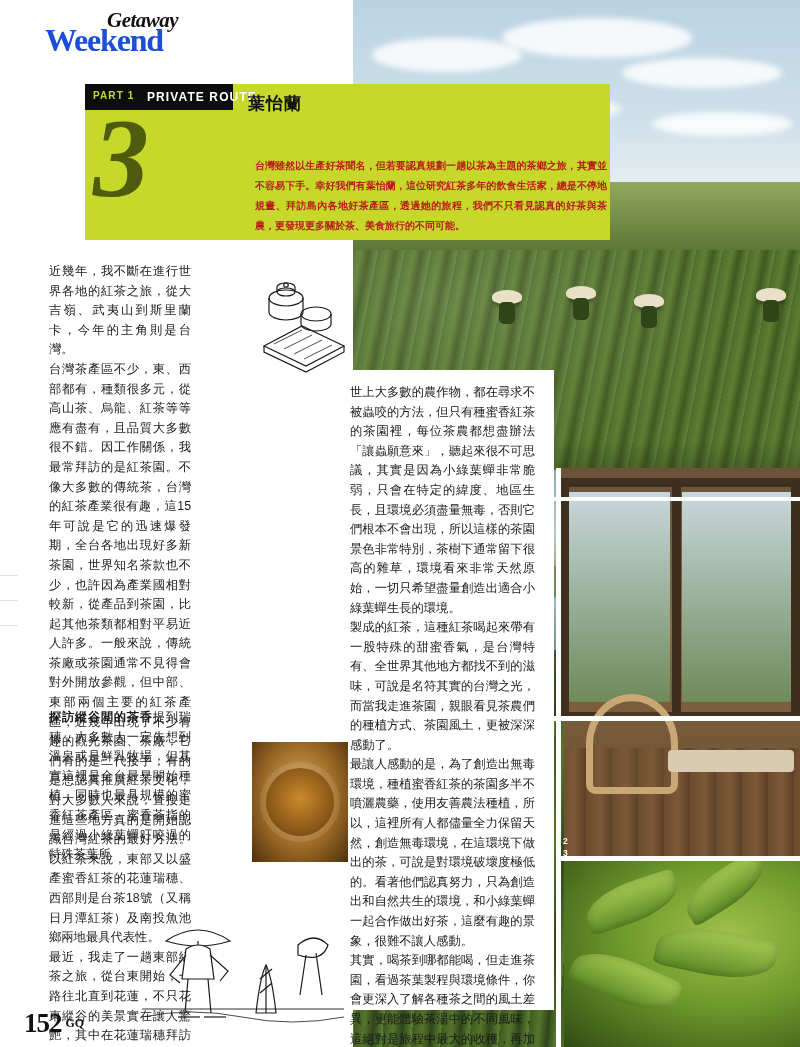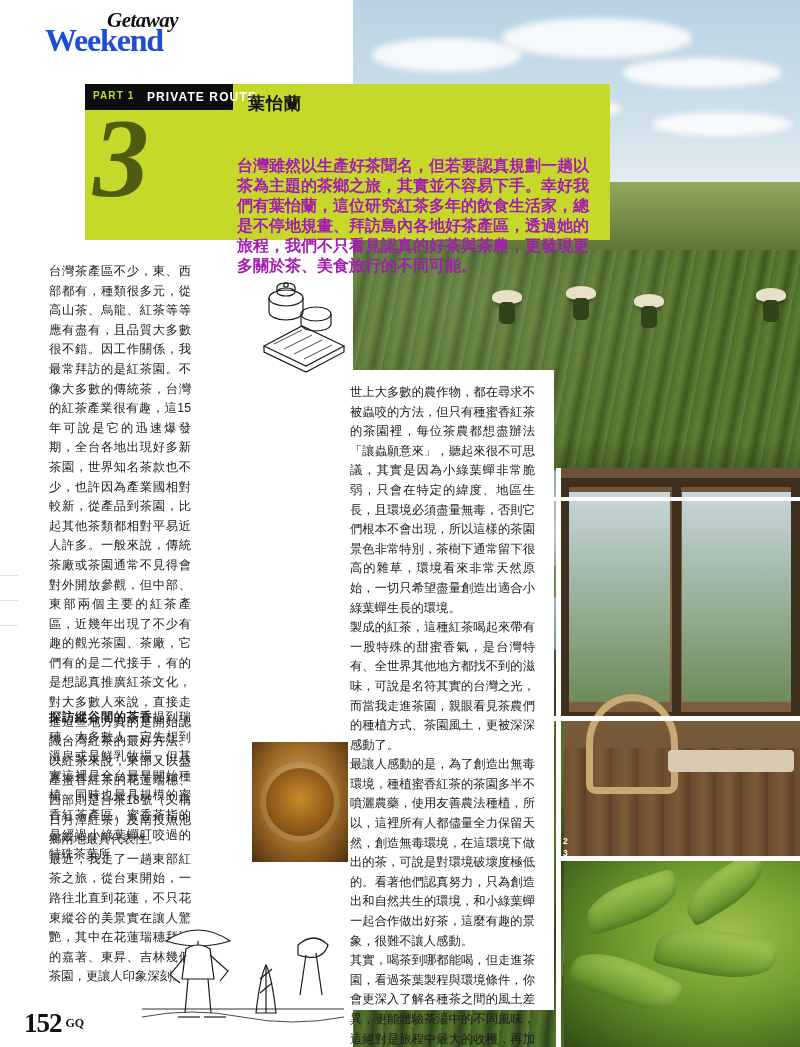--- a/index.html
+++ b/index.html
@@ -198,26 +198,26 @@
     position: absolute;
     left: 161px; top: 30px;
     font-size: 29px;
     font-weight: bold;
     color: #111;
     letter-spacing: 1.5px;
     white-space: nowrap;
   }
   .head-block .standfirst {
     position: absolute;
-    left: 152px; top: 72px;
+    left: 170px; top: 72px;
     width: 352px;
-    font-size: 16px;
+    font-size: 10px;
     line-height: 20px;
     font-weight: bold;
-    color: #a21caf;
+    color: #b91c1c;
     text-align: justify;
   }
 
   
   .col {
     position: absolute;
     font-size: 12.3px;
     line-height: 19.6px;
     color: #1a1a1a;
     text-align: justify;
@@ -392,20 +392,21 @@
       <path d="M52 91 L80 77" stroke-width="0.8"></path>
     </g>
   </svg>
 </div>
 
 <div class="photo-cup">
   <div class="cup"></div>
 </div>
 
 <div class="col col-1">
+  <p>近幾年，我不斷在進行世界各地的紅茶之旅，從大吉嶺、武夷山到斯里蘭卡，今年的主角則是台灣。</p>
   <p>台灣茶產區不少，東、西部都有，種類很多元，從高山茶、烏龍、紅茶等等應有盡有，且品質大多數很不錯。因工作關係，我最常拜訪的是紅茶園。不像大多數的傳統茶，台灣的紅茶產業很有趣，這15年可說是它的迅速爆發期，全台各地出現好多新茶園，世界知名茶款也不少，也許因為產業國相對較新，從產品到茶園，比起其他茶類都相對平易近人許多。一般來說，傳統茶廠或茶園通常不見得會對外開放參觀，但中部、東部兩個主要的紅茶產區，近幾年出現了不少有趣的觀光茶園、茶廠，它們有的是二代接手，有的是想認真推廣紅茶文化，對大多數人來說，直接走進這些地方真的是開始認識台灣紅茶的最好方法。以紅茶來說，東部又以盛產蜜香紅茶的花蓮瑞穗、西部則是台茶18號（又稱日月潭紅茶）及南投魚池鄉兩地最具代表性。</p>
   <p>最近，我走了一趟東部紅茶之旅，從台東開始，一路往北直到花蓮，不只花東縱谷的美景實在讓人驚艷，其中在花蓮瑞穗拜訪的嘉著、東昇、吉林幾個茶園，更讓人印象深刻。</p>
 </div>
 
 <div class="col col-1b">
   <p><span class="lead-in">探訪縱谷間的茶香</span><span>提到瑞穗，大多數人一定先想到溫泉或是鮮乳牧場，但其實這裡是全台最早開始種植，同時也最具規模的蜜香紅茶產區。蜜香茶指的是經過小綠葉蟬叮咬過的特殊茶葉所</span></p>
 </div>
 
 <div class="col col-2">
   <p>世上大多數的農作物，都在尋求不被蟲咬的方法，但只有種蜜香紅茶的茶園裡，每位茶農都想盡辦法「讓蟲願意來」，聽起來很不可思議，其實是因為小綠葉蟬非常脆弱，只會在特定的緯度、地區生長，且環境必須盡量無毒，否則它們根本不會出現，所以這樣的茶園景色非常特別，茶樹下通常留下很高的雜草，環境看來非常天然原始，一切只希望盡量創造出適合小綠葉蟬生長的環境。</p>

